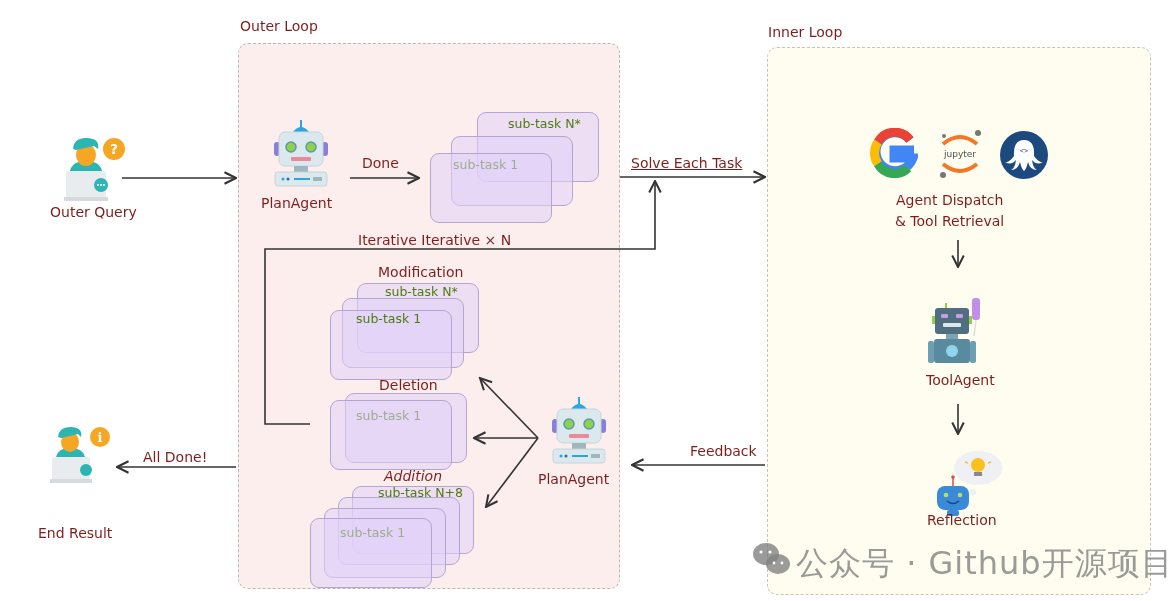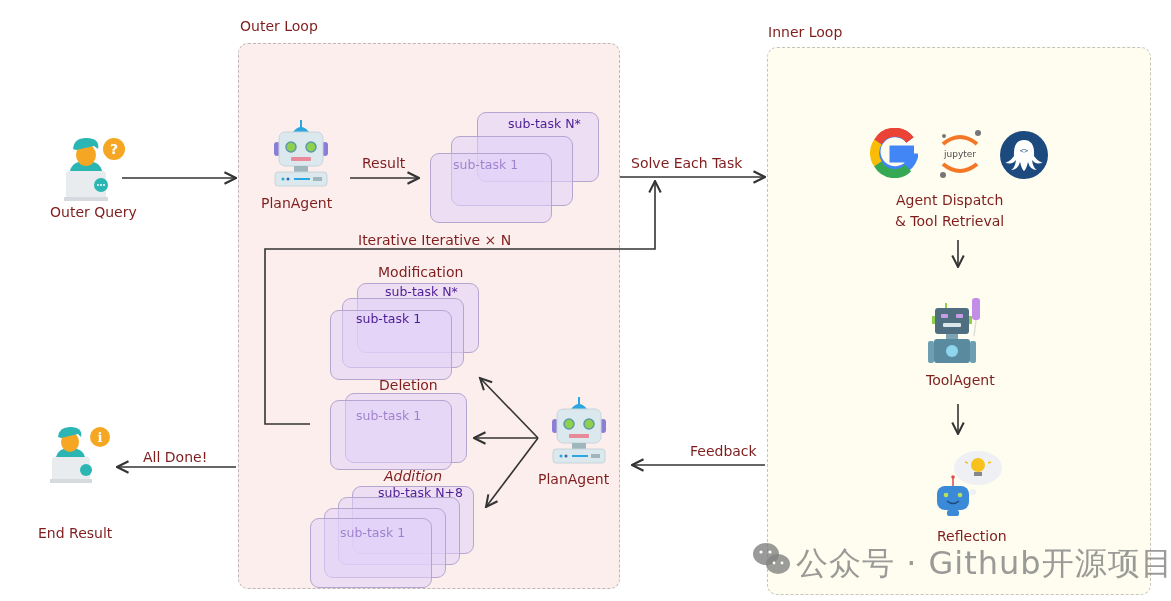--- a/index.html
+++ b/index.html
@@ -6,21 +6,21 @@
   body { width:1171px; height:601px; position:relative; overflow:hidden;
          font-family:"DejaVu Sans", "Liberation Sans", sans-serif; color:#222; }
   .abs { position:absolute; }
   .txt { font-size:14px; color:#7f1d1d; white-space:nowrap; }
   .region-outer { left:238px; top:43px; width:382px; height:546px; background:#fdeeee;
                   border:1.5px dashed #bdb6b6; border-radius:10px; box-sizing:border-box; }
   .region-inner { left:767px; top:47px; width:384px; height:548px; background:#fefdf0;
                   border:1.5px dashed #c4c4bc; border-radius:10px; box-sizing:border-box; }
   .card { position:absolute; background:rgba(226,210,250,0.55); border:1.3px solid #b5a6cf;
           border-radius:9px; box-sizing:border-box; }
-  .card-label { position:absolute; font-size:12.5px; color:#4c1d95; white-space:nowrap; }
+  .card-label { position:absolute; font-size:12.5px; color:#4d7c0f; white-space:nowrap; }
   svg.lines { position:absolute; left:0; top:0; }
   .watermark { font-size:32px; color:rgba(120,120,120,0.75); white-space:nowrap; letter-spacing:1px; }
 </style>
 </head>
 <body>
 
 <div class="abs txt" style="left:240px;top:18px;">Outer Loop</div>
 <div class="abs region-outer"></div>
 <div class="abs txt" style="left:768px;top:24px;">Inner Loop</div>
 <div class="abs region-inner"></div>
@@ -78,22 +78,22 @@
   <polyline points="310,424 265,424 265,249 655,249 655,181" fill="none" stroke="#333" stroke-width="1.6" marker-end="url(#ah)"></polyline>
   <line x1="538" y1="438" x2="480" y2="378" stroke="#333" stroke-width="1.6" marker-end="url(#ah)"></line>
   <line x1="538" y1="438" x2="474" y2="438" stroke="#333" stroke-width="1.6" marker-end="url(#ah)"></line>
   <line x1="538" y1="438" x2="486" y2="507" stroke="#333" stroke-width="1.6" marker-end="url(#ah)"></line>
   <line x1="765" y1="465" x2="632" y2="465" stroke="#333" stroke-width="1.6" marker-end="url(#ah)"></line>
   <line x1="236" y1="467" x2="117" y2="467" stroke="#333" stroke-width="1.6" marker-end="url(#ah)"></line>
   <line x1="958" y1="240" x2="958" y2="267" stroke="#333" stroke-width="1.6" marker-end="url(#ah)"></line>
   <line x1="958" y1="404" x2="958" y2="434" stroke="#333" stroke-width="1.6" marker-end="url(#ah)"></line>
 </svg>
 
-<div class="abs txt" style="left:362px;top:155px;">Result</div>
-<div class="abs txt" style="left:631px;top:155px;">Solve Each Task</div>
+<div class="abs txt" style="left:362px;top:155px;">Done</div>
+<div class="abs txt" style="left:631px;top:155px;text-decoration:underline;">Solve Each Task</div>
 <div class="abs txt" style="left:358px;top:232px;">Iterative Iterative × N</div>
 <div class="abs txt" style="left:690px;top:443px;">Feedback</div>
 <div class="abs txt" style="left:143px;top:449px;">All Done!</div>
 
 <div>
   <svg class="abs" style="left:58px;top:135px;" width="72" height="68">
     <rect x="8" y="36" width="40" height="28" rx="3" fill="#e8ecef"></rect>
     <rect x="6" y="62" width="44" height="4" fill="#d6dade"></rect>
     <path d="M12 36 Q14 26 28 26 Q42 26 44 36 Z" fill="#2bb6b4"></path>
     <ellipse cx="28" cy="20" rx="10" ry="11" fill="#f5a623"></ellipse>
@@ -215,21 +215,21 @@
     <line x1="53" y1="15" x2="56" y2="14" stroke="#f7c11e" stroke-width="1.5"></line>
     <circle cx="38" cy="44" r="3" fill="#eef0f3"></circle>
     <line x1="18" y1="30" x2="18" y2="38" stroke="#e04a4a" stroke-width="1.5"></line>
     <circle cx="18" cy="29" r="1.8" fill="#e04a4a"></circle>
     <rect x="2" y="38" width="32" height="24" rx="8" fill="#3a8ad8"></rect>
     <circle cx="11" cy="47" r="2.3" fill="#b8e05a"></circle>
     <circle cx="25" cy="47" r="2.3" fill="#b8e05a"></circle>
     <path d="M12 53 Q18 58 24 53" fill="none" stroke="#1c4a7e" stroke-width="1.5"></path>
     <rect x="12" y="62" width="12" height="6" rx="2" fill="#3a8ad8"></rect>
   </svg>
-  <div class="abs txt" style="left:927px;top:528px;margin-left:10px;">Reflection</div>
+  <div class="abs txt" style="left:927px;top:512px;">Reflection</div>
 </div>
 
 <div>
   <svg class="abs" style="left:752px;top:541px;" width="40" height="36">
     <ellipse cx="14" cy="13" rx="13" ry="11" fill="rgba(120,120,120,0.75)"></ellipse>
     <ellipse cx="26" cy="23" rx="12" ry="10" fill="rgba(130,130,130,0.8)"></ellipse>
     <circle cx="9" cy="11" r="1.6" fill="#fff"></circle>
       <circle cx="18" cy="11" r="1.6" fill="#fff"></circle>
     <circle cx="22" cy="22" r="1.4" fill="#fff"></circle>
       <circle cx="30" cy="22" r="1.4" fill="#fff"></circle>

